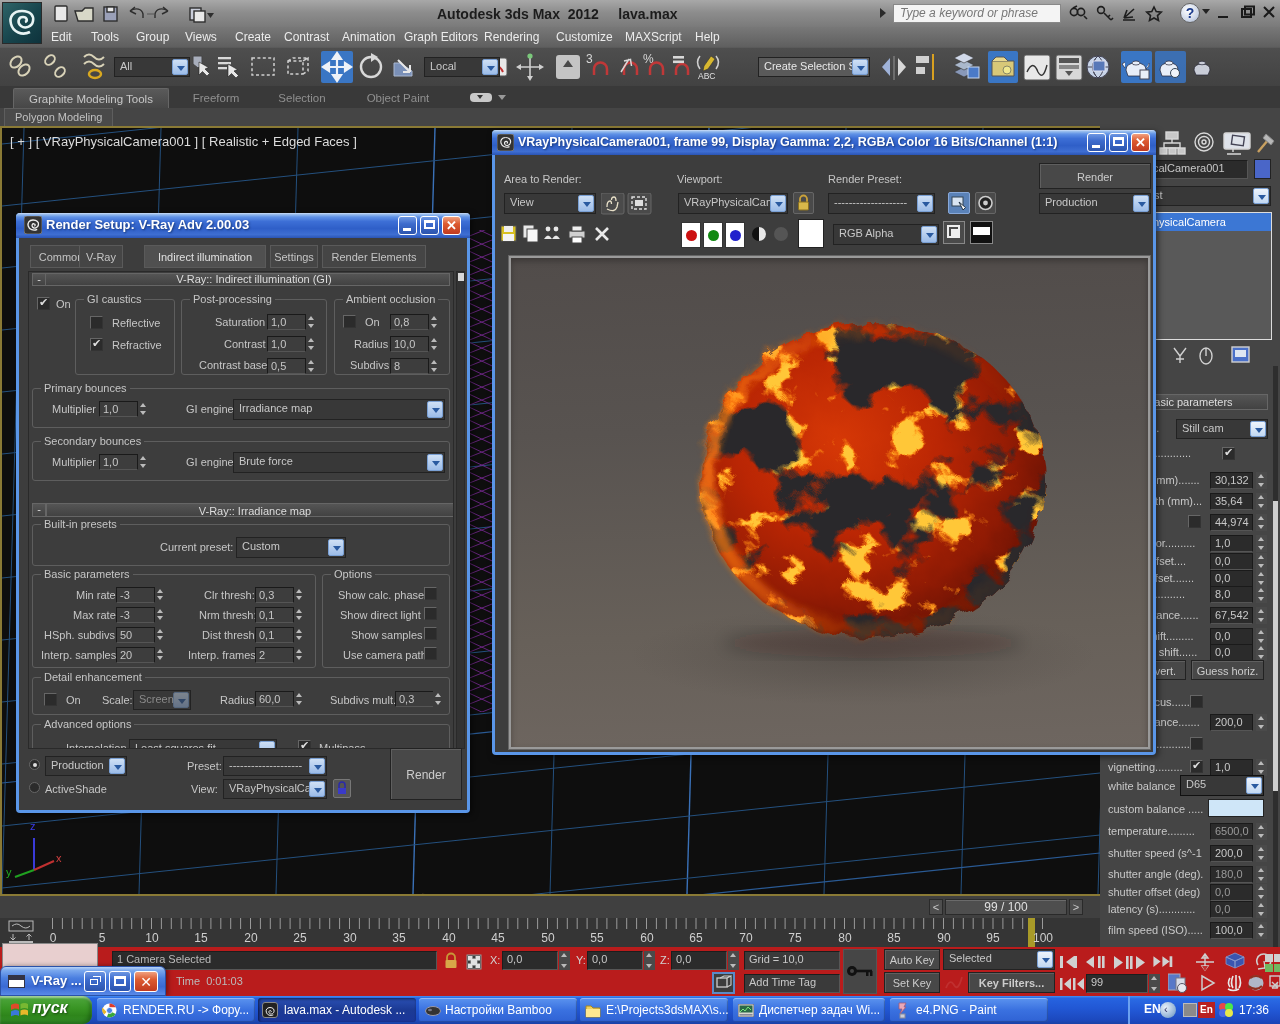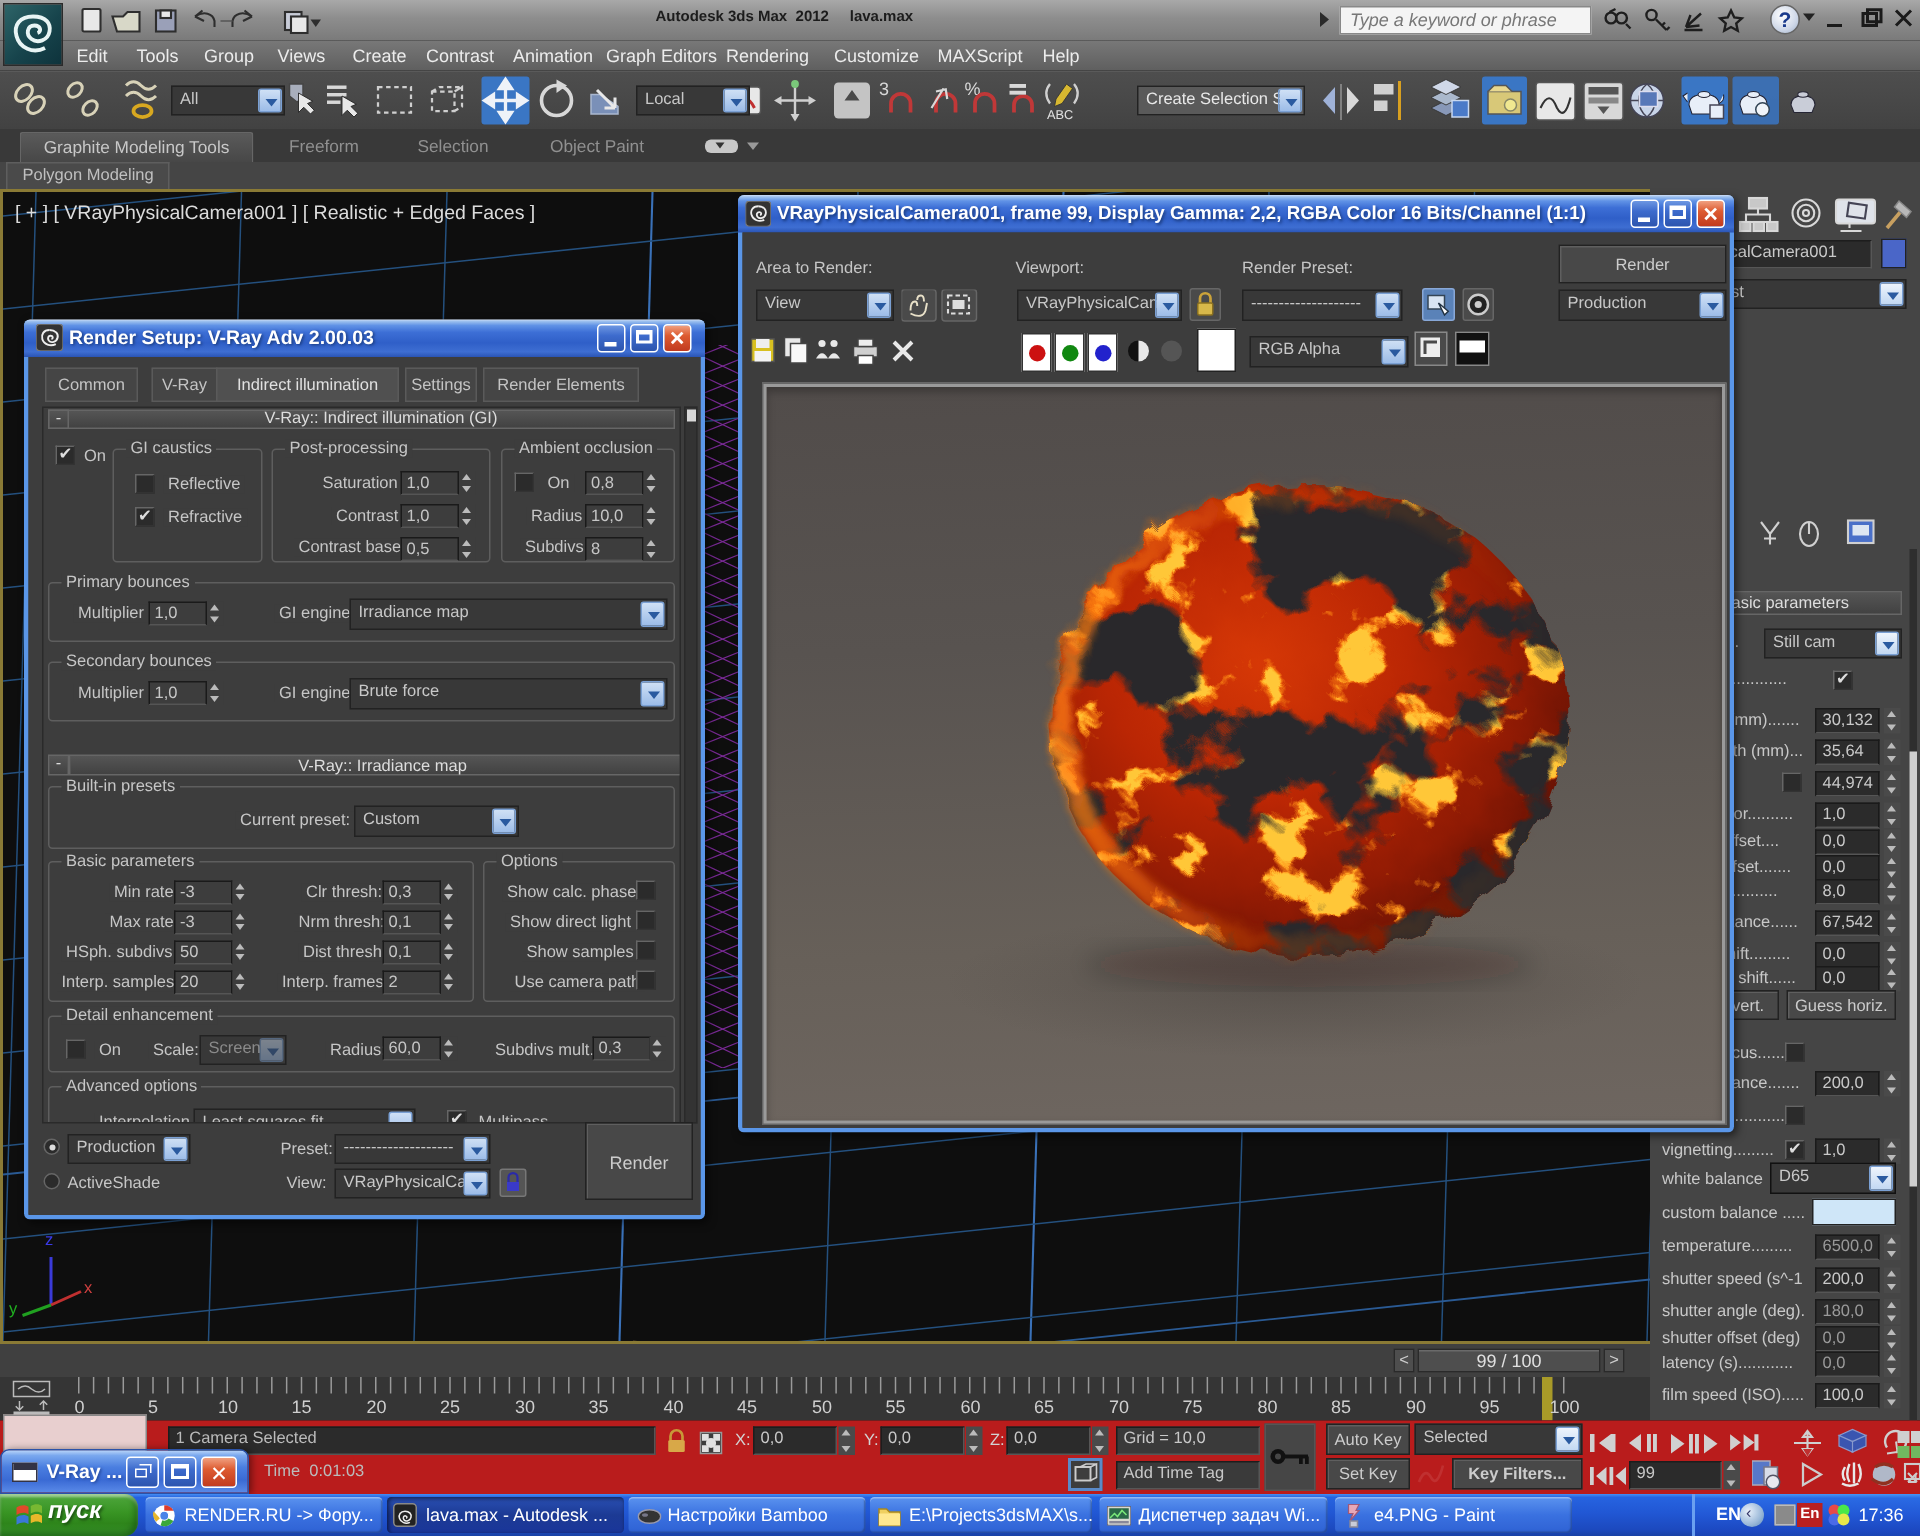--- a/index.html
+++ b/index.html
@@ -9,21 +9,21 @@
 .abs { position:absolute; }
 .txt { color:#d2d2d2; font-size:11px; white-space:nowrap; }
 
 
 #titlebar { left:0; top:0; width:1280px; height:27px;
   background:linear-gradient(#a8a8a8,#8d8d8d 45%,#7a7a7a); }
 #menubar { left:0; top:27px; width:1280px; height:20px;
   background:linear-gradient(#787878,#5f5f5f); }
 .menuitem { position:absolute; color:#ececec; font-size:12px; line-height:20px; }
 #maintitle { position:absolute; left:437px; top:6px;
-  color:#1c1c1c; font-size:10px; font-weight:bold; }
+  color:#1c1c1c; font-size:14px; font-weight:bold; }
 #toolbar { left:0; top:47px; width:1280px; height:39px;
   background:linear-gradient(#4e4e4e,#424242); border-top:1px solid #5a5a5a; }
 #ribbonrow { left:0; top:86px; width:1280px; height:22px; background:#393939; }
 #polyrow { left:0; top:108px; width:1280px; height:18px; background:#454545; }
 .rtab { position:absolute; top:2px; height:20px; color:#909090; font-size:11.5px;
   text-align:center; line-height:20px; }
 #rtab-active { background:linear-gradient(#5a5a5a,#474747); color:#c8c8c8;
   border:1px solid #666; border-bottom:none; border-radius:2px 2px 0 0; }
 #polytab { position:absolute; left:4px; top:0; height:18px; padding:0 10px;
   background:#4a4a4a; border:1px solid #5e5e5e; border-bottom:none;
@@ -468,20 +468,23 @@
         <rect x="124" y="5" width="26" height="16" rx="2" fill="#dfe3ea"></rect>
         <rect x="132" y="8" width="12" height="9" fill="none" stroke="#445" transform="rotate(8 138 12)"></rect>
         <path d="M133 21 v3 m-6 2 h14" stroke="#d8d8d8"></path>
         <path d="M158 24 l10 -12" stroke="#c8a060" stroke-width="2.4"></path>
           <path d="M166 6 l8 7 -3 4 -8 -7 z" fill="#b8b8b8" stroke="#888" stroke-width="1"></path>
       </g>
     </svg>
     <div class="fld" style="left:48px;top:34px;width:100px;height:19px;">calCamera001</div>
     <div class="abs" style="left:154px;top:33px;width:17px;height:20px;background:#4a66c8;border:1px solid #222;"></div>
     <div class="dd" style="left:48px;top:60px;width:123px;height:20px;">st<span class="dda" style="background:linear-gradient(#eef4fc,#c2d8f2);"></span></div>
+    <div class="abs" style="left:48px;top:86px;width:124px;height:128px;background:#595959;border:1px solid #ddd;">
+      <div style="height:18px;background:#3c77d4;color:#fff;font-size:11px;line-height:18px;padding-left:4px;">hysicalCamera</div>
+    </div>
     <svg class="abs" style="left:44px;top:218px;" width="136" height="22" viewBox="0 0 136 22">
       <g stroke="#d0d0d0" stroke-width="1.4" fill="none">
         <path d="M4 4 v14 h6"></path>
         <path d="M30 4 l6 8 6 -8 m-6 8 v7 m-4 -4 h8"></path>
         <ellipse cx="62" cy="12" rx="6" ry="8"></ellipse>
           <path d="M62 4 v8"></path>
         <rect x="88" y="3" width="17" height="15" fill="#4a70c8"></rect>
         <rect x="91" y="6" width="11" height="7" fill="#dde6f2" stroke="none"></rect>
       </g>
     </svg>
@@ -758,21 +761,21 @@
           <div style="position:absolute;left:4px;bottom:3px;width:8px;height:3px;background:#fff;"></div>
         </div>
       <div class="xpbtn" style="left:404px;">
           <div style="position:absolute;left:3px;top:3px;width:11px;height:9px;border:2px solid #fff;border-top-width:3px;"></div>
         </div>
       <div class="xpbtn xpclose" style="left:426px;font-size:13px;">✕</div>
     </div>
     <div class="abs" style="left:0;top:25px;width:448px;height:572px;background:#3d3d3d;overflow:hidden;">
 
       <div class="rstab" style="left:11px;width:62px;">Common</div>
-      <div class="rstab" style="left:82px;width:44px;">V-Ray</div>
+      <div class="rstab" style="left:60px;width:44px;">V-Ray</div>
       <div class="rstab on" style="left:125px;width:122px;">Indirect illumination</div>
       <div class="rstab" style="left:251px;width:48px;">Settings</div>
       <div class="rstab" style="left:303px;width:104px;">Render Elements</div>
 
       <div class="abs" style="left:9px;top:33px;width:426px;height:478px;border:1px solid #2a2a2a;background:#3d3d3d;overflow:hidden;">
 
         <div class="rolhdr" style="left:3px;top:1px;width:418px;height:13px;line-height:11px;overflow:hidden;padding-left:26px;">V-Ray:: Indirect illumination (GI)</div>
         <div class="rolhdr" style="left:3px;top:1px;width:14px;height:13px;line-height:10px;">-</div>
         <div class="cb on" style="left:8px;top:25px;"></div>
           <span class="rslab" style="left:27px;top:26px;">On</span>

